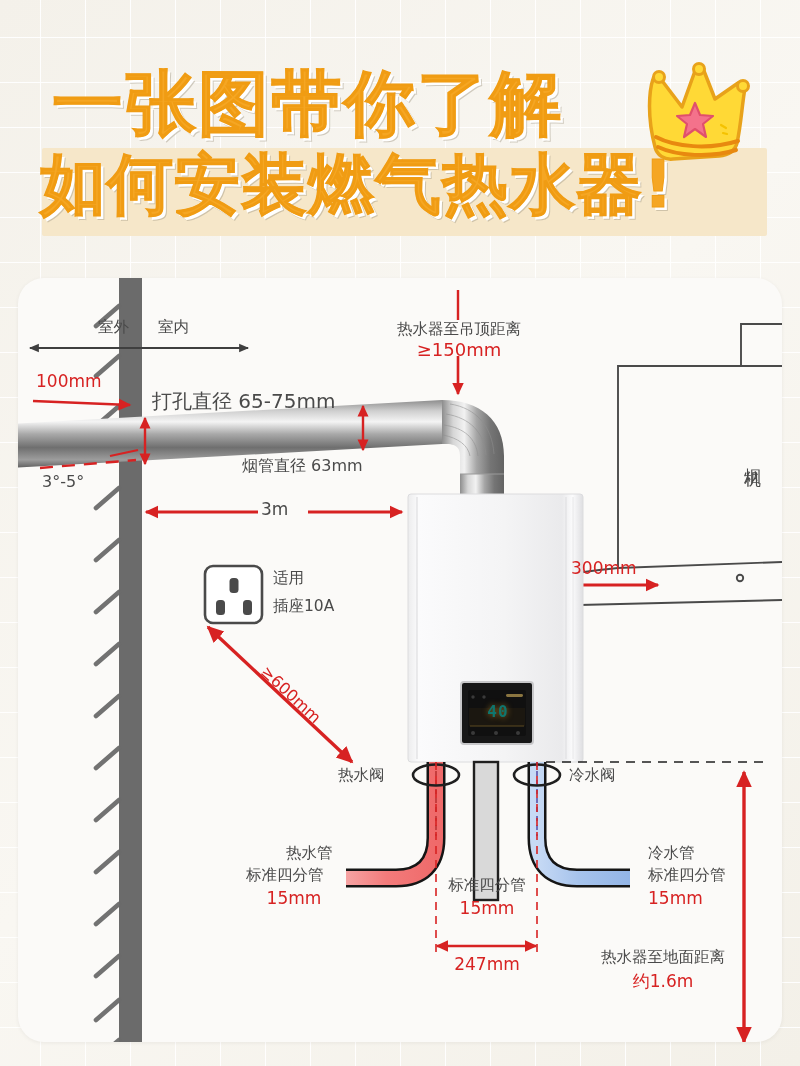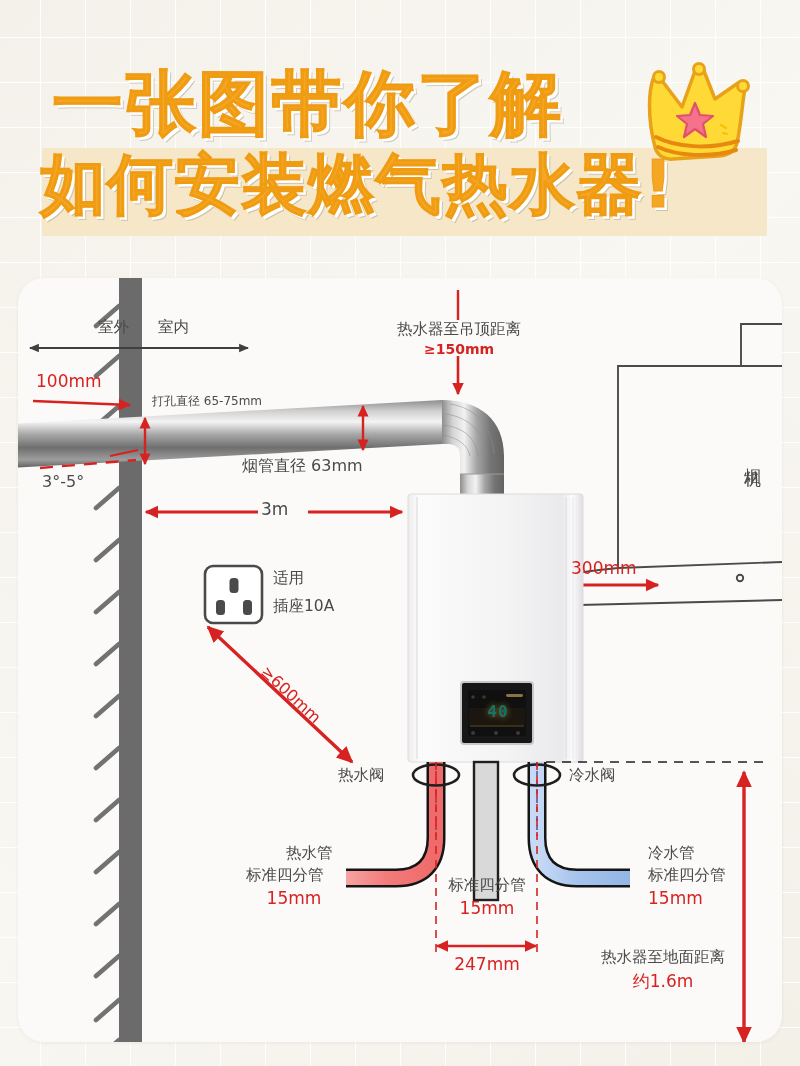--- a/index.html
+++ b/index.html
@@ -329,30 +329,30 @@
         <line x1="528" y1="484" x2="752" y2="484" stroke="#1f1f1f" stroke-width="1.5" stroke-dasharray="9 7"></line>
         <line x1="726" y1="764" x2="726" y2="494" stroke="#d72222" stroke-width="3.4" marker-start="url(#arrRed)" marker-end="url(#arrRed)"></line>
       </g>
     </svg>
 
     <div class="lbl" style="left:36px; top:40px;margin-left:44px;">室外</div>
     <div class="lbl" style="left:140px; top:40px;">室内</div>
 
     <div class="lbl red" style="left:18px; top:94px; font-size:17px;">100mm</div>
 
-    <div class="lbl" style="left:134px; top:114px; font-size:12px;">打孔直径 65-75mm</div>
+    <div class="lbl" style="left:134px; top:114px; font-size:20px;">打孔直径 65-75mm</div>
 
     <div class="lbl" style="left:224px; top:178px; font-size:16px;">烟管直径 63mm</div>
 
     <div class="lbl" style="left:24px; top:194px; font-size:16px;">3°-5°</div>
 
     <div class="lbl" style="left:243px; top:222px; font-size:17px;">3m</div>
 
     <div class="lbl center" style="left:373px; top:42px; width:136px;">热水器至吊顶距离</div>
-    <div class="lbl center red" style="left:373px; top:62px; width:136px; font-size:14px;font-weight:bold;">≥150mm</div>
+    <div class="lbl center red" style="left:373px; top:62px; width:136px; font-size:18px;">≥150mm</div>
 
     <div class="lbl vert" style="left:725px; top:176px; font-size:17px;">烟机</div>
 
     <div class="lbl red" style="left:553px; top:281px; font-size:17px;">300mm</div>
 
     <div class="lbl" style="left:255px; top:291px;">适用</div>
     <div class="lbl" style="left:255px; top:319px;">插座10A</div>
 
     <div class="lbl red" style="left:252px; top:384px; font-size:16px;
                 transform:rotate(43deg); transform-origin:left top;">≥600mm</div>

